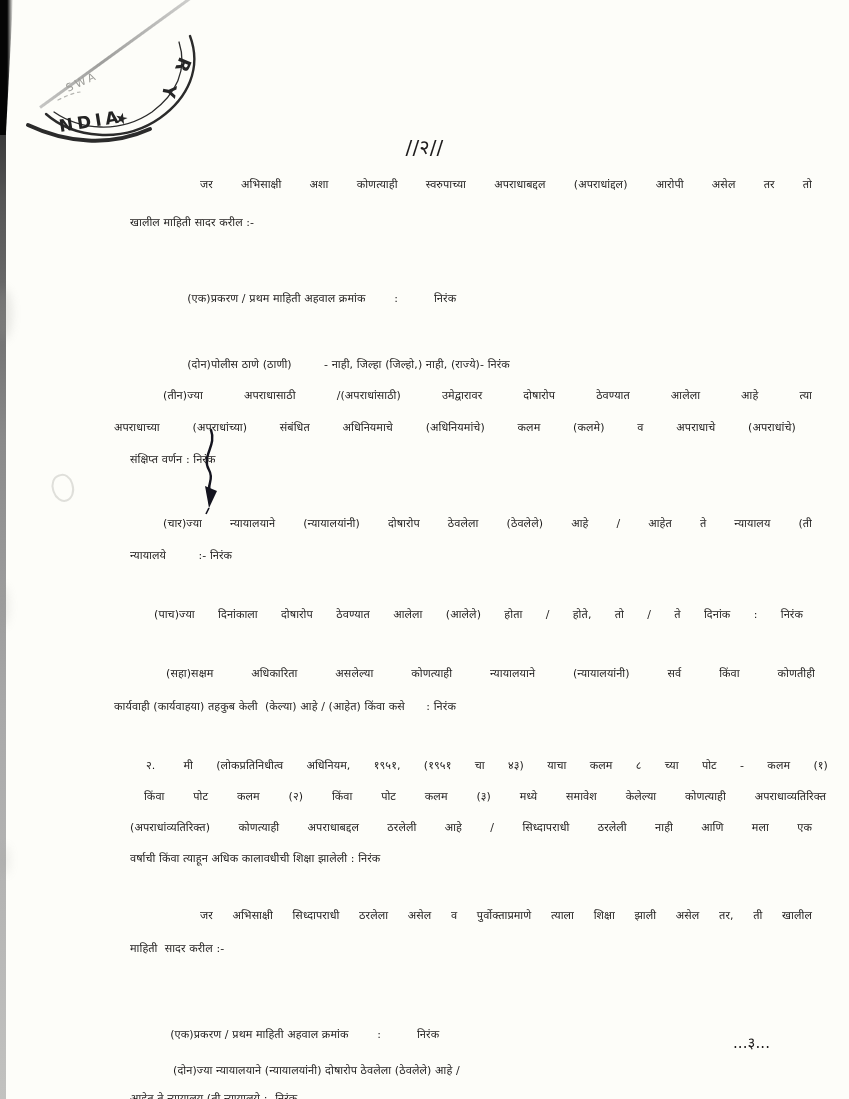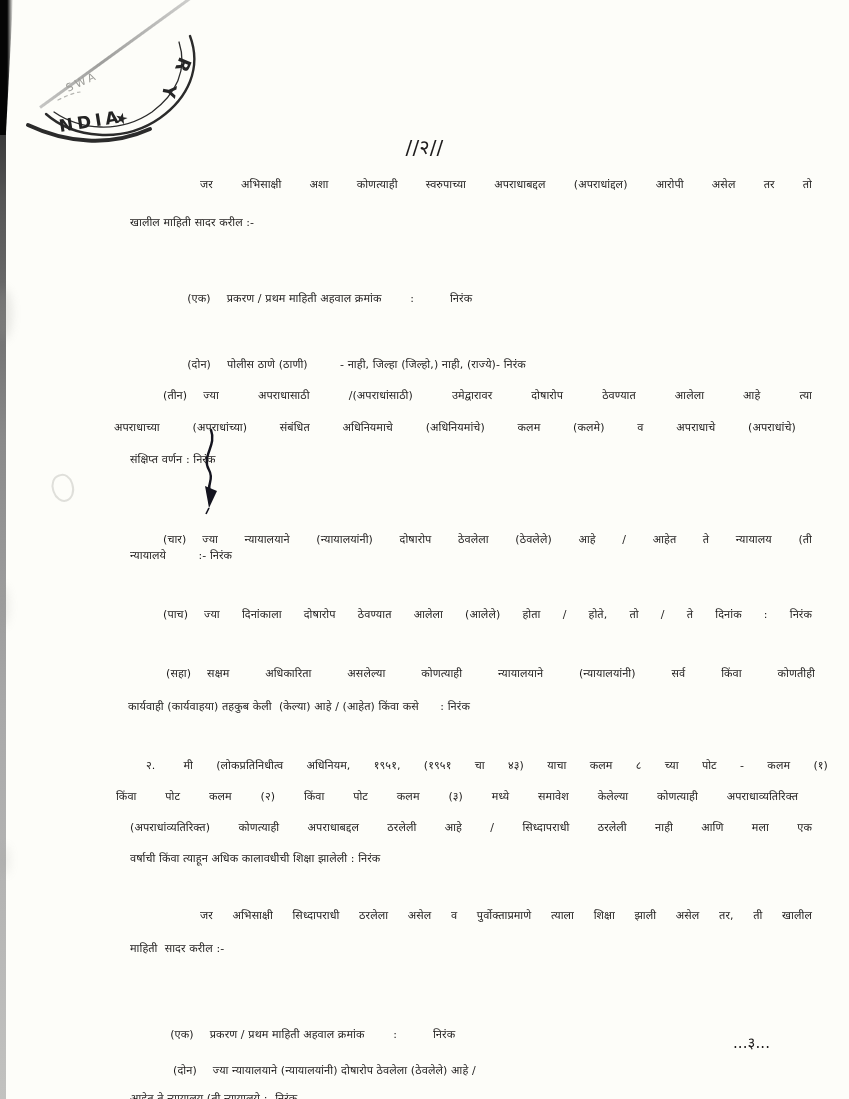--- a/index.html
+++ b/index.html
@@ -9,21 +9,21 @@
     font-family:"DejaVu Sans",sans-serif;
     color:#1d1b1b;
   }
   .line{
     position:absolute;
     font-size:11px;line-height:26px;font-weight:500;
     letter-spacing:.1px;white-space:nowrap;
   }
   .just{white-space:normal;text-align:justify;text-align-last:justify}
   .pre{white-space:pre}
-  .inum{margin-right:16px}
+  .inum{margin-right:0}
   .center{text-align:center}
   .edge-strip{
     position:absolute;left:0;top:0;width:6px;height:1099px;
     background:linear-gradient(180deg,#000 0%,#1e1e1e 6%,#555 18%,#8a8a8a 40%,#a9a9a9 65%,#c2c2c0 100%);
   }
   .edge-wedge{
     position:absolute;left:0;top:0;width:13px;height:135px;
     background:linear-gradient(90deg,#050505 55%,rgba(5,5,5,0) 100%);
     clip-path:polygon(0 0,100% 0,45% 100%,0 100%);
   }
@@ -84,38 +84,38 @@
 <div class="line pre" style="left:180px;top:326px">
   <span class="inum">(दोन)</span><span>पोलीस ठाणे (ठाणी)         - नाही, जिल्हा (जिल्हो,) नाही, (राज्ये)- निरंक</span>
 </div>
 
 <div class="line just" style="left:163px;top:383px;width:649px">
   <span class="inum">(तीन)</span><span>ज्या अपराधासाठी /(अपराधांसाठी) उमेद्वारावर दोषारोप ठेवण्यात आलेला आहे त्या</span>
 </div>
 <div class="line just" style="left:114px;top:415px;width:682px">अपराधाच्या (अपराधांच्या) संबंधित अधिनियमाचे (अधिनियमांचे) कलम (कलमे) व अपराधाचे (अपराधांचे)</div>
 <div class="line" style="left:130px;top:447px">संक्षिप्त वर्णन : निरंक</div>
 
-<div class="line just" style="left:163px;top:527px;width:649px">
+<div class="line just" style="left:163px;top:511px;width:649px">
   <span class="inum">(चार)</span><span>ज्या न्यायालयाने (न्यायालयांनी) दोषारोप ठेवलेला (ठेवलेले) आहे / आहेत ते न्यायालय (ती</span>
 </div>
 <div class="line pre" style="left:130px;top:543px">न्यायालये         :- निरंक</div>
 
-<div class="line just" style="left:163px;top:602px;width:649px">
+<div class="line just" style="left:154px;top:602px;width:649px">
   <span class="inum">(पाच)</span><span>ज्या दिनांकाला दोषारोप ठेवण्यात आलेला (आलेले) होता / होते, तो / ते दिनांक : निरंक</span>
 </div>
 
 <div class="line just" style="left:166px;top:661px;width:649px">
   <span class="inum">(सहा)</span><span>सक्षम अधिकारिता असलेल्या कोणत्याही न्यायालयाने (न्यायालयांनी) सर्व किंवा कोणतीही</span>
 </div>
-<div class="line pre" style="left:128px;top:694px">कार्यवाही (कार्यवाहया) तहकुब केली  (केल्या) आहे / (आहेत) किंवा कसे      : निरंक</div>
+<div class="line pre" style="left:114px;top:694px">कार्यवाही (कार्यवाहया) तहकुब केली  (केल्या) आहे / (आहेत) किंवा कसे      : निरंक</div>
 
 <div class="line just" style="left:146px;top:753px;width:682px">
   <span class="inum" style="margin-right:28px">२.</span><span>मी (लोकप्रतिनिधीत्व अधिनियम, १९५१, (१९५१ चा ४३) याचा कलम ८ च्या पोट - कलम (१)</span>
 </div>
-<div class="line just" style="left:116px;top:784px;width:682px">किंवा पोट कलम (२) किंवा पोट कलम (३) मध्ये समावेश केलेल्या कोणत्याही अपराधाव्यतिरिक्त</div>
+<div class="line just" style="left:144px;top:784px;width:682px">किंवा पोट कलम (२) किंवा पोट कलम (३) मध्ये समावेश केलेल्या कोणत्याही अपराधाव्यतिरिक्त</div>
 <div class="line just" style="left:130px;top:815px;width:682px">(अपराधांव्यतिरिक्त) कोणत्याही अपराधाबद्दल ठरलेली आहे / सिध्दापराधी ठरलेली नाही आणि मला एक</div>
 <div class="line" style="left:130px;top:846px">वर्षाची किंवा त्याहून अधिक कालावधीची शिक्षा झालेली : निरंक</div>
 
 <div class="line just" style="left:200px;top:903px;width:612px">जर अभिसाक्षी सिध्दापराधी ठरलेला असेल व पुर्वोक्ताप्रमाणे त्याला शिक्षा झाली असेल तर, ती खालील</div>
 <div class="line pre" style="left:130px;top:936px">माहिती  सादर करील :-</div>
 
 <div class="line pre" style="left:163px;top:996px">
   <span class="inum">(एक)</span><span>प्रकरण / प्रथम माहिती अहवाल क्रमांक        :          निरंक</span>
 </div>
 

